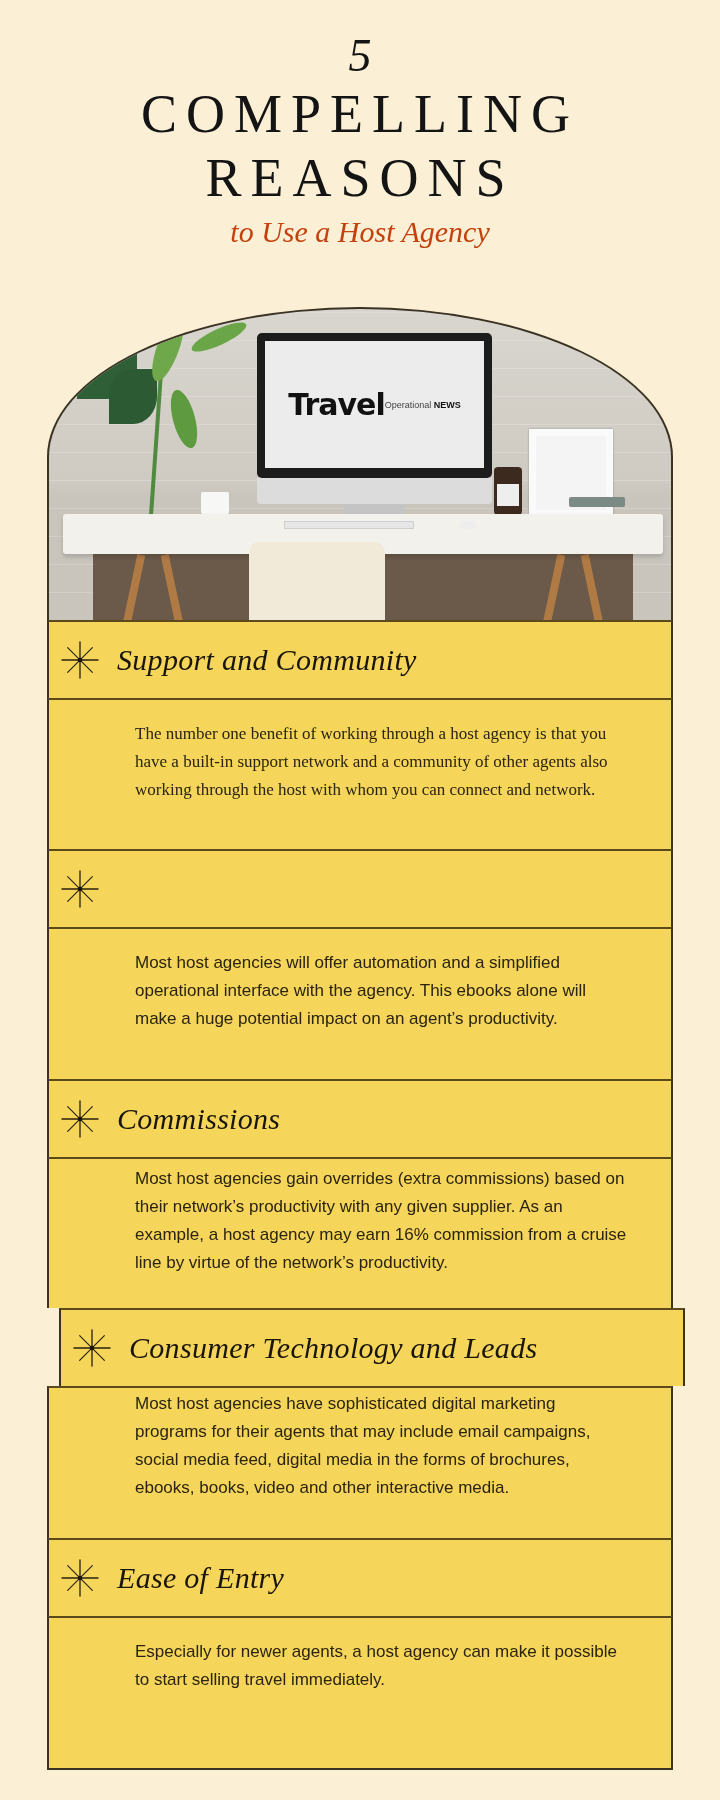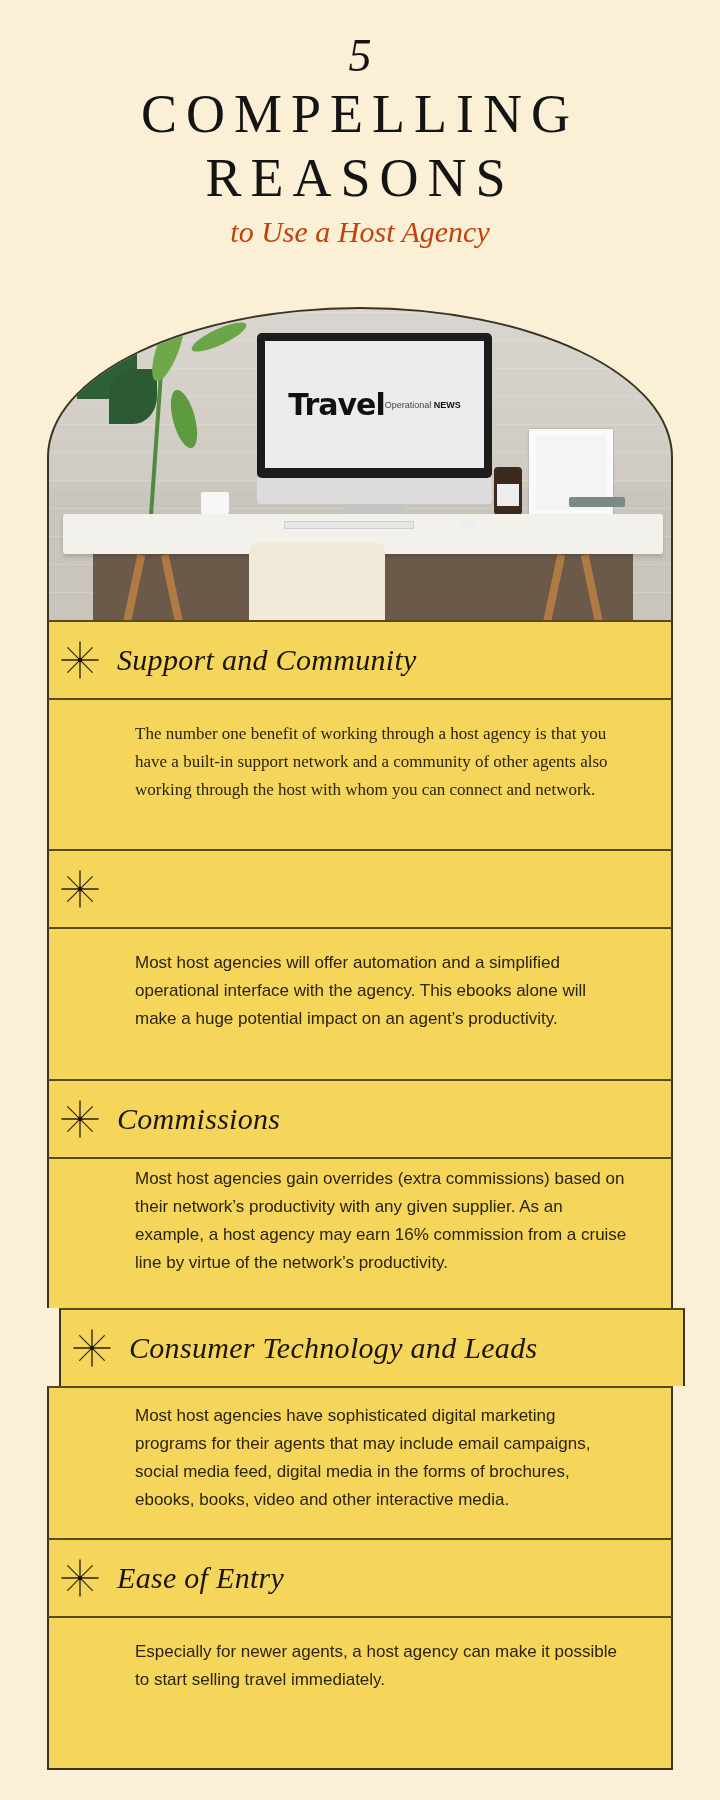--- a/index.html
+++ b/index.html
@@ -156,21 +156,21 @@
           <line x1="1" y1="20" x2="39" y2="20" stroke-width="1.4"></line>
           <line x1="7" y1="7" x2="33" y2="33" stroke-width="1.2"></line>
           <line x1="33" y1="7" x2="7" y2="33" stroke-width="1.2"></line>
         </g>
         <circle cx="20" cy="20" r="2.4" fill="#1a150b"></circle>
       </svg>
       <span class="heading-text">Consumer Technology and Leads</span>
     </div>
   </div>
   <div class="section" style="top:1079px;height:152px;">
-    <p class="body-text" style="padding-top:14px;">Most host agencies have sophisticated digital marketing programs for their agents that may include email campaigns, social media feed, digital media in the forms of brochures, ebooks, books, video and other interactive media.</p>
+    <p class="body-text" style="padding-top:2px;">Most host agencies have sophisticated digital marketing programs for their agents that may include email campaigns, social media feed, digital media in the forms of brochures, ebooks, books, video and other interactive media.</p>
   </div>
 
   <div class="section" style="top:1231px;height:78px;">
     <div class="heading-row">
       <svg class="star" viewBox="0 0 40 40">
         <g stroke="#2a220e" stroke-linecap="round">
           <line x1="20" y1="1" x2="20" y2="39" stroke-width="1.4"></line>
           <line x1="1" y1="20" x2="39" y2="20" stroke-width="1.4"></line>
           <line x1="7" y1="7" x2="33" y2="33" stroke-width="1.2"></line>
           <line x1="33" y1="7" x2="7" y2="33" stroke-width="1.2"></line>

